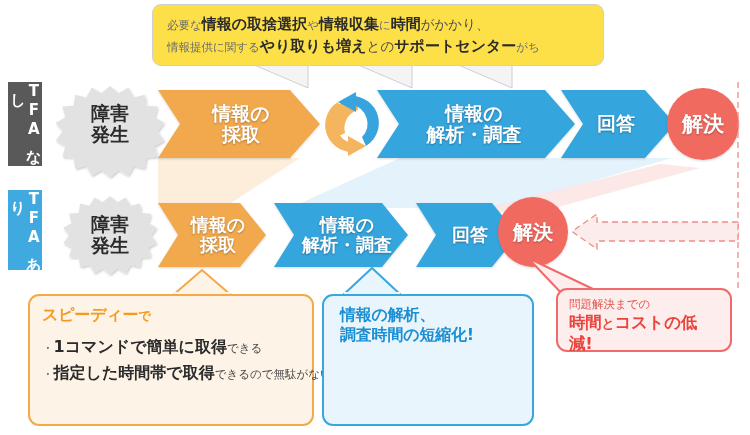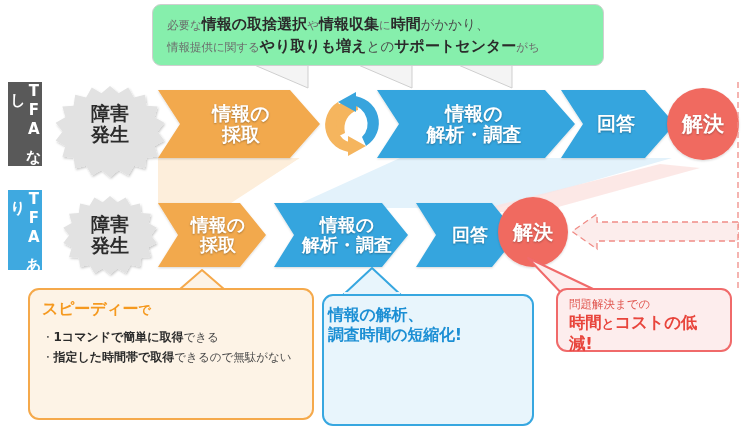--- a/index.html
+++ b/index.html
@@ -18,21 +18,21 @@
     color:#ffffff;font-weight:bold;letter-spacing:1px;
     writing-mode:vertical-rl;text-orientation:upright;
     font-size:15px;line-height:1.05;
   }
   #label-tfa-nashi{left:8px;top:82px;width:34px;height:84px;background:#595959;}
   #label-tfa-ari{left:8px;top:190px;width:34px;height:80px;background:#3FA9E0;}
 
   
   #top-balloon{
     left:152px;top:4px;width:452px;height:62px;
-    background:#86efac;border:1px solid #cfcfcf;border-radius:9px;
+    background:#fde047;border:1px solid #cfcfcf;border-radius:9px;
     box-sizing:border-box;
     display:flex;flex-direction:column;justify-content:center;
     padding:3px 12px 3px 14px;
   }
   #top-balloon .bline{color:#4a4a4a;font-size:13.5px;line-height:1.5;white-space:nowrap;}
   #top-balloon .bline b{color:#2b2b2b;font-weight:bold;font-size:15px;}
   #top-balloon .bline .sm{font-size:11.5px;color:#6b6b6b;}
 
   
   .burst{
@@ -54,41 +54,41 @@
   
   .circletext{
     position:absolute;display:flex;align-items:center;justify-content:center;
     color:#ffffff;font-weight:bold;text-shadow:0 1px 2px rgba(0,0,0,.28);
     pointer-events:none;
   }
 
   
   .callout{position:absolute;box-sizing:border-box;border-radius:11px;}
   #callout-orange{
-    left:28px;top:288px;width:286px;height:132px;
+    left:28px;top:294px;width:286px;height:132px;
     background:#FDF3E6;border:2px solid #F5A94B;padding:9px 11px 0 12px;
   }
   #callout-blue{
     left:322px;top:294px;width:212px;height:132px;
-    background:#E8F5FC;border:2px solid #37A7E0;padding:9px 11px 0 4px;
+    background:#E8F5FC;border:2px solid #37A7E0;padding:9px 11px 0 16px;
   }
   #callout-red{
     left:556px;top:288px;width:176px;height:64px;
     background:#FDEDED;border:2px solid #F06A6A;padding:7px 20px 0 11px;
   }
 
   .ttl-orange{color:#F5991F;font-weight:bold;font-size:16px;line-height:1.28;letter-spacing:-.2px;}
   .ttl-orange .k{color:#F5991F;font-size:12.5px;font-weight:bold;}
   .ttl-blue{color:#1C8FD4;font-weight:bold;font-size:16px;line-height:1.28;letter-spacing:-.2px;}
   .ttl-red-sm{color:#E0564F;font-size:11.5px;line-height:1.3;}
   .ttl-red-big{color:#E8453C;font-weight:bold;font-size:16.5px;line-height:1.3;letter-spacing:-.3px;}
 
   .bullets{margin-top:9px;}
   .bullets .bl{font-size:11.5px;line-height:1.62;color:#4a4a4a;white-space:nowrap;}
-  .bullets .bl b{font-weight:bold;color:#2b2b2b;font-size:12px;}
+  .bullets .bl b{font-weight:bold;color:#2b2b2b;font-size:16px;}
 
   .bodytext{margin-top:8px;}
   .bodytext .bl{font-size:11.5px;line-height:1.5;color:#3a3a3a;white-space:nowrap;}
   .bodytext .bl b{font-weight:bold;color:#1a1a1a;}
   .bodytext .mono{font-weight:bold;color:#1a1a1a;font-size:12.5px;}
 
   svg.layer{position:absolute;left:0;top:0;width:750px;height:435px;overflow:visible;}
 </style>
 </head>
 <body>

